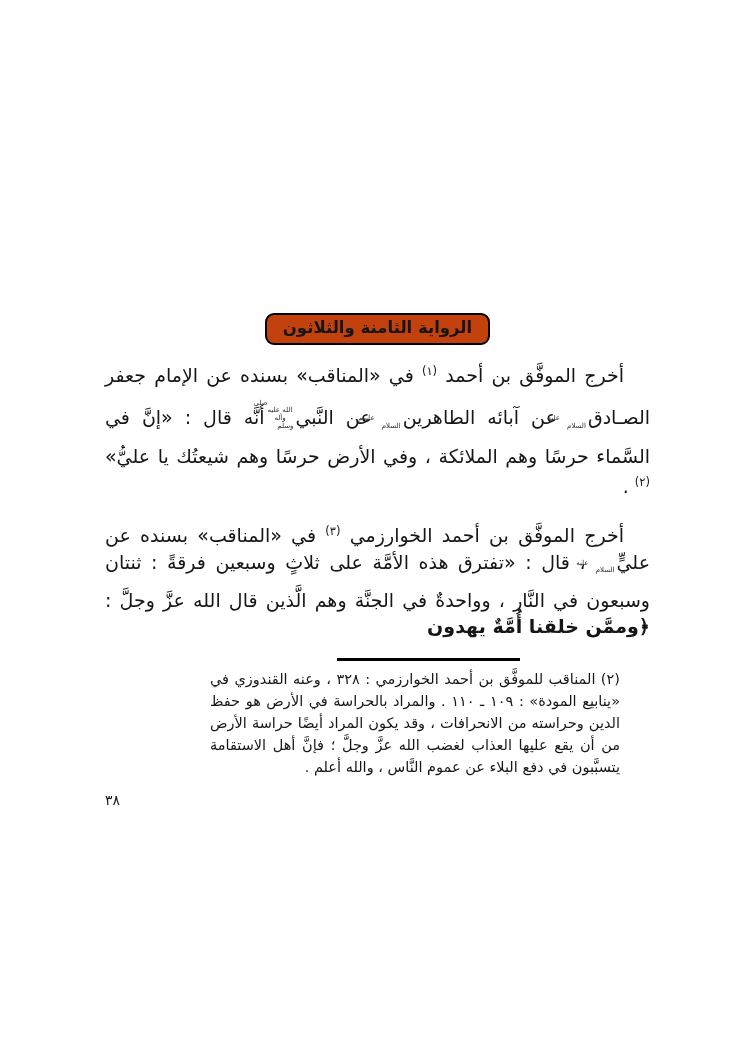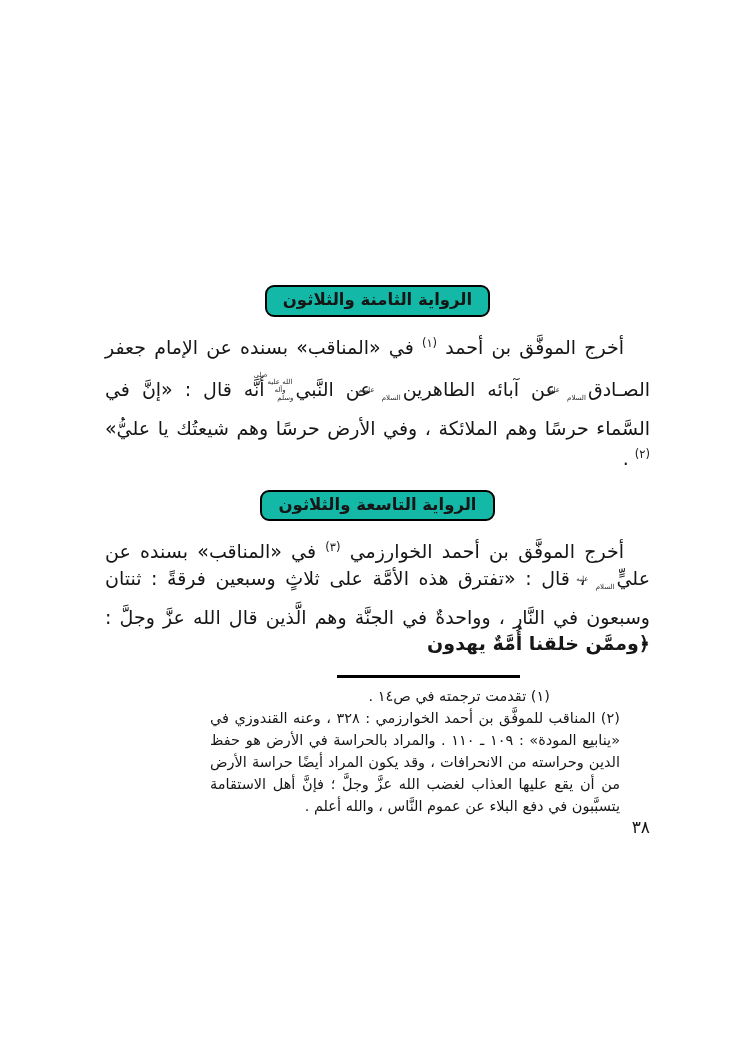--- a/index.html
+++ b/index.html
@@ -29,21 +29,22 @@
   .heading-wrap.first { margin-top: 285px; }
   .heading-wrap.second { margin-top: 16px; }
   .heading-box {
     display: inline-block;
     border: 2px solid #000000;
     border-radius: 9px;
     padding: 3px 16px 5px 16px;
     font-weight: bold;
     font-size: 16.5px;
     line-height: 1.2;
-    background: #14b8a6;
+    background: #c2410c;
+    margin-top: 28px;
   }
   .para {
     margin-top: 13px;
     font-size: 19px;
     line-height: 26px;
     text-align: justify;
     text-indent: 26px;
     text-align-last: right;
   }
   .para .seg { }
@@ -79,50 +80,45 @@
     width: 410px;
     font-size: 14.5px;
     line-height: 22px;
     text-align: justify;
     text-align-last: right;
   }
   .footnote { margin: 0; }
   .footnote.short { margin-right: 70px; }
   .fn-num { white-space: nowrap; }
   .page-number {
-    text-align: right;
-    font-size: 17px;
+    margin-top: 14px;
+    text-align: left;
+    font-size: 14px;
     letter-spacing: 1px;
   }
 </style>
 </head>
 <body>
 
 <div class="page">
   <div class="content">
 
     <div class="heading-wrap first">
       <div class="heading-box">
         <span>الرواية الثامنة والثلاثون</span>
       </div>
     </div>
 
     <p class="para"><span class="seg">أخرج الموفَّق بن أحمد</span> <sup class="fn-ref">(١)</sup> <span class="seg">في «المناقب» بسنده عن الإمام جعفر الصـادق</span><span class="seal">عليه السلام</span><span class="seg">عن آبائه الطاهرين</span><span class="seal">عليهم السلام</span><span class="seg">عن النَّبي</span><span class="seal">صلى الله عليه وآله وسلم</span><span class="seg">أنَّه قال : «إنَّ في السَّماء حرسًا وهم الملائكة ، وفي الأرض حرسًا وهم شيعتُك يا عليُّ»</span> <sup class="fn-ref">(٢)</sup> <span class="seg">.</span></p>
 
-    <div class="heading-wrap second">
-      <div class="heading-box">
-        <span>الرواية التاسعة والثلاثون</span>
-      </div>
-    </div>
 
     <p class="para"><span class="seg">أخرج الموفَّق بن أحمد الخوارزمي</span> <sup class="fn-ref">(٣)</sup> <span class="seg">في «المناقب» بسنده عن عليٍّ</span><span class="seal">عليه السلام</span><span class="seg">، قال : «تفترق هذه الأمَّة على ثلاثٍ وسبعين فرقةً : ثنتان وسبعون في النَّار ، وواحدةٌ في الجنَّة وهم الَّذين قال الله عزَّ وجلَّ :</span> <span class="quran">﴿وممَّن خلقنا أُمَّةٌ يهدون</span></p>
 
     <div class="separator"></div>
 
     <div class="footnotes">
-      <p class="footnote short"><span class="fn-num">(١)</span> <span>تقدمت ترجمته في ص١٤ .</span></p>
       <p class="footnote"><span class="fn-num">(٢)</span> <span>المناقب للموفَّق بن أحمد الخوارزمي : ٣٢٨ ، وعنه القندوزي في «ينابيع المودة» : ١٠٩ ـ ١١٠ . والمراد بالحراسة في الأرض هو حفظ الدين وحراسته من الانحرافات ، وقد يكون المراد أيضًا حراسة الأرض من أن يقع عليها العذاب لغضب الله عزَّ وجلَّ ؛ فإنَّ أهل الاستقامة يتسبَّبون في دفع البلاء عن عموم النَّاس ، والله أعلم .</span></p>
     </div>
 
     <div class="page-number">٣٨</div>
 
   </div>
 </div>
 
 </body></html>

